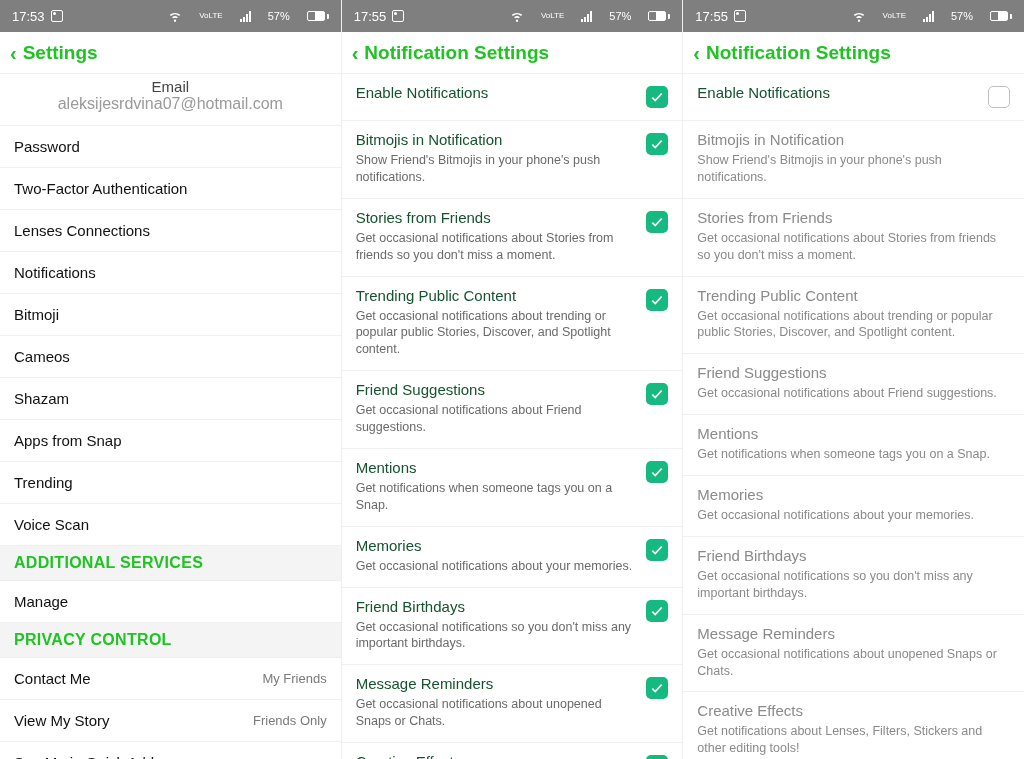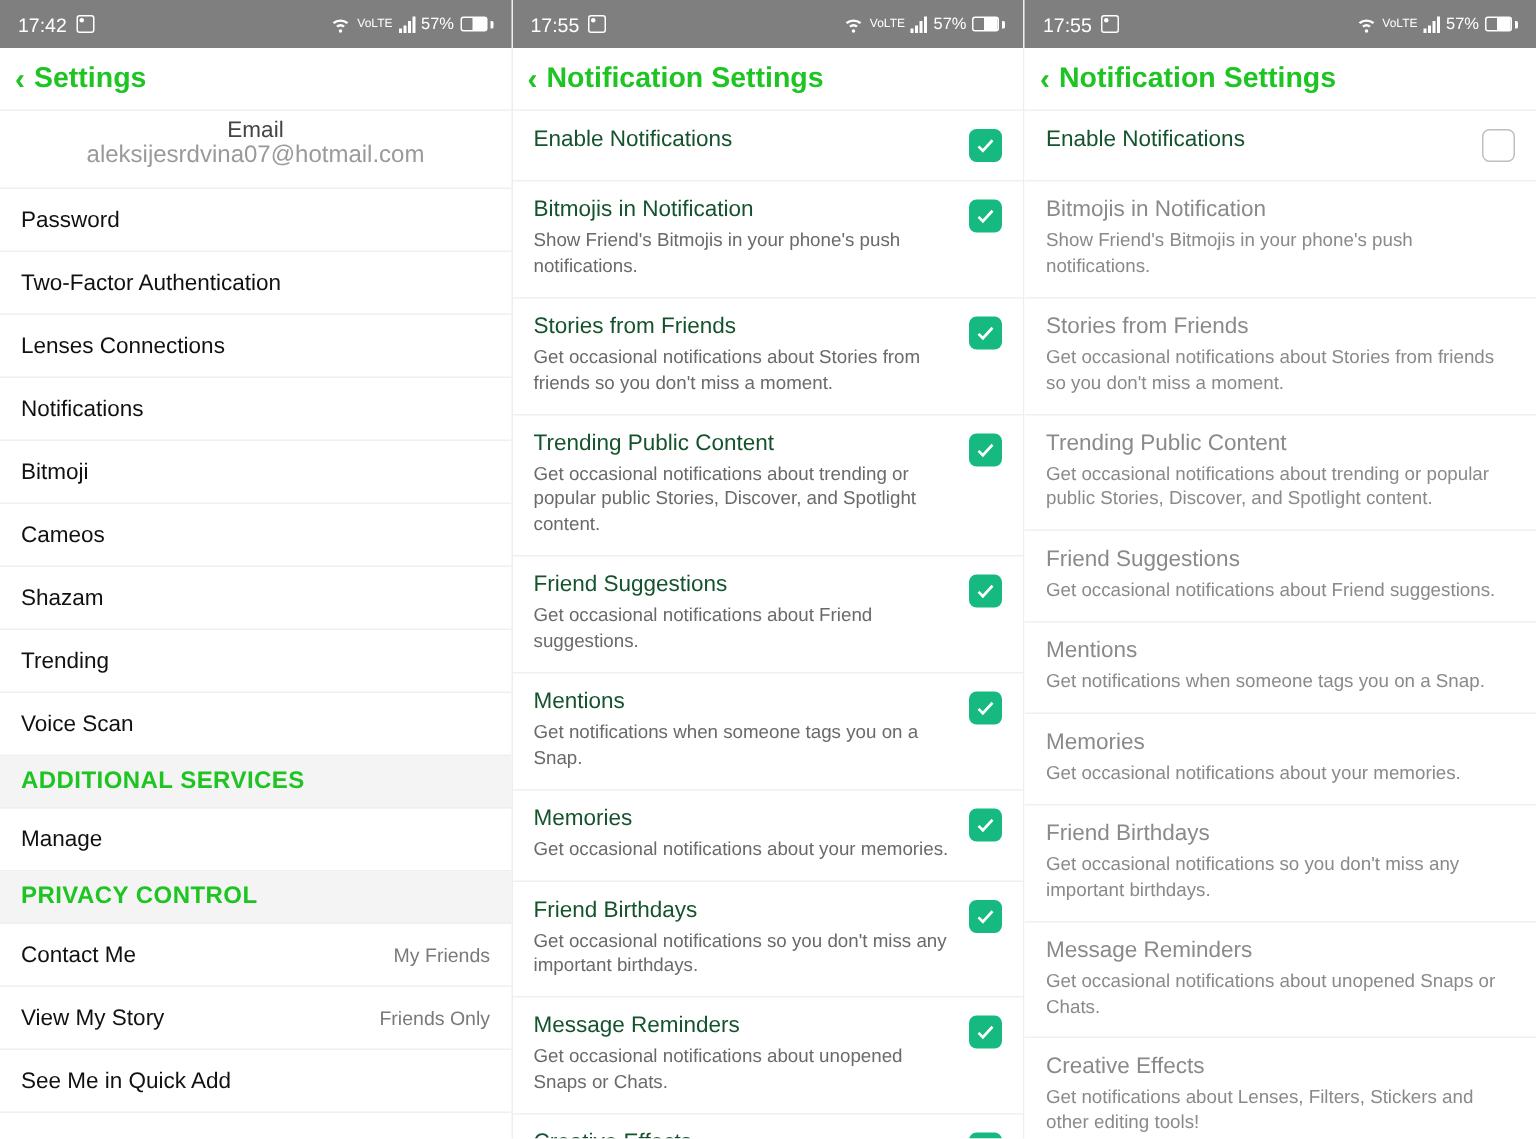--- a/index.html
+++ b/index.html
@@ -2,21 +2,21 @@
 <html><head>
 <meta charset="utf-8">
 <style>
   * { box-sizing: border-box; margin: 0; padding: 0; }
   html, body { width: 1024px; height: 759px; font-family: -apple-system, "Helvetica Neue", Arial, sans-serif; background:#fff; overflow:hidden; }
   .wrap { display:flex; width:1024px; height:759px; }
   .phone { flex:1; border-right:1px solid #eee; display:flex; flex-direction:column; background:#fff; }
   .phone:last-child { border-right:none; }
   .statusbar { height:32px; background:#7f7f7f; color:#fff; display:flex; align-items:center; justify-content:space-between; padding:0 12px; font-size:13px; font-weight:500; }
   .sb-left { display:flex; align-items:center; gap:6px; }
-  .sb-right { display:flex; align-items:center; gap:4px; font-size:11px; }
+  .sb-right { display:flex; align-items:center; gap:17px; font-size:11px; }
   .header { height:42px; display:flex; align-items:center; padding:0 10px; border-bottom:1px solid #f0f0f0; }
   .back-ch { color:#1ec422; font-size:20px; font-weight:700; margin-right:6px; line-height:1; }
   .hdr-title { color:#1ec422; font-size:19px; font-weight:600; }
   .scroll { flex:1; overflow:hidden; }
   .row { padding:12px 14px; border-bottom:1px solid #f0f0f0; display:flex; align-items:center; justify-content:space-between; }
   .row .lab { font-size:15px; color:#111; font-weight:500; }
   .row .val { font-size:13px; color:#7a7a7a; }
   .row.top-cut { padding-top:4px;flex-direction:column; }
   .row.top-cut .lab { color:#444; }
   .row.top-cut .val { font-size:16px; color:#9a9a9a; }
@@ -47,21 +47,21 @@
   .vo { font-size:8px; line-height:8px; text-align:center; }
 </style>
 </head>
 <body>
 
 <div class="wrap">
 
   <div class="phone">
     <div class="statusbar">
       <div class="sb-left">
-        <span>17:42</span>
+        <span>17:53</span>
         <span class="pic-ico"></span>
       </div>
       <div class="sb-right">
         <svg class="wifi" viewBox="0 0 24 24">
             <path fill="#fff" d="M12 18a2 2 0 100 4 2 2 0 000-4zm-5-4a8 8 0 0110 0l-2 2a5 5 0 00-6 0zm-4-4a14 14 0 0118 0l-2 2a11 11 0 00-14 0z"></path>
           </svg>
         <span class="vo">VoLTE</span>
         <span class="sig">
             <span></span>
             <span></span>
@@ -102,20 +102,23 @@
           <div class="row">
             <span class="lab">Bitmoji</span>
           </div>
           <div class="row">
             <span class="lab">Cameos</span>
           </div>
           <div class="row">
             <span class="lab">Shazam</span>
           </div>
           <div class="row">
+            <span class="lab">Apps from Snap</span>
+          </div>
+          <div class="row">
             <span class="lab">Trending</span>
           </div>
           <div class="row">
             <span class="lab">Voice Scan</span>
           </div>
         </div>
       <div class="sect">ADDITIONAL SERVICES</div>
       <div id="p0rows2">
           <div class="row">
             <span class="lab">Manage</span>

